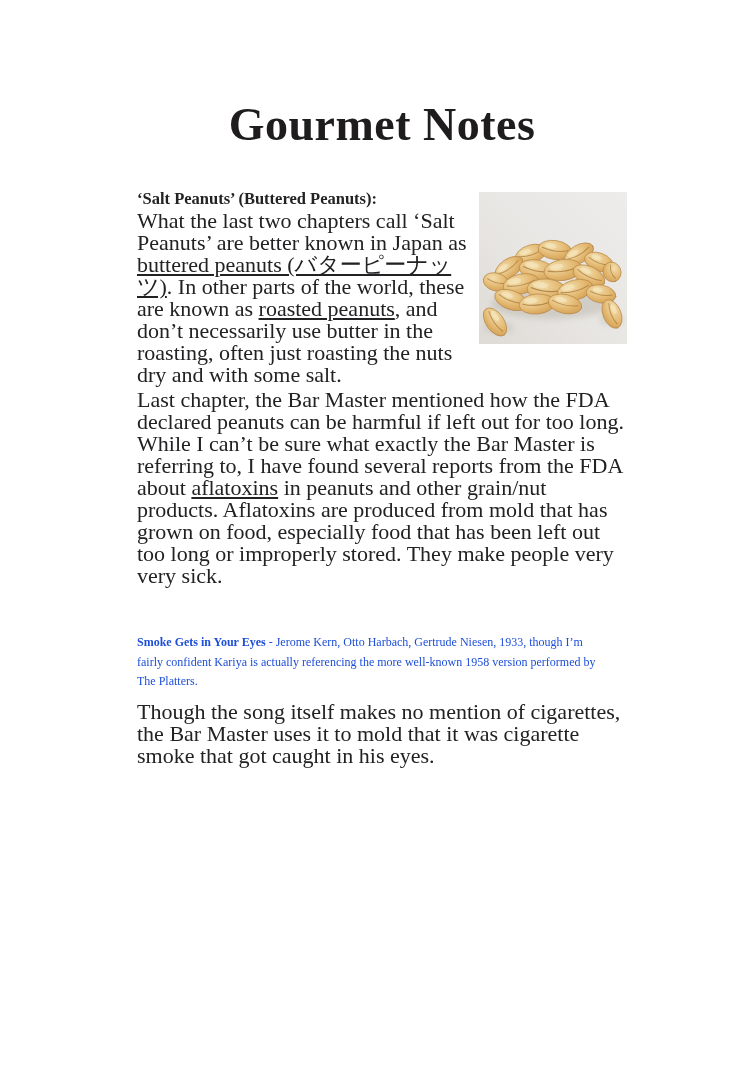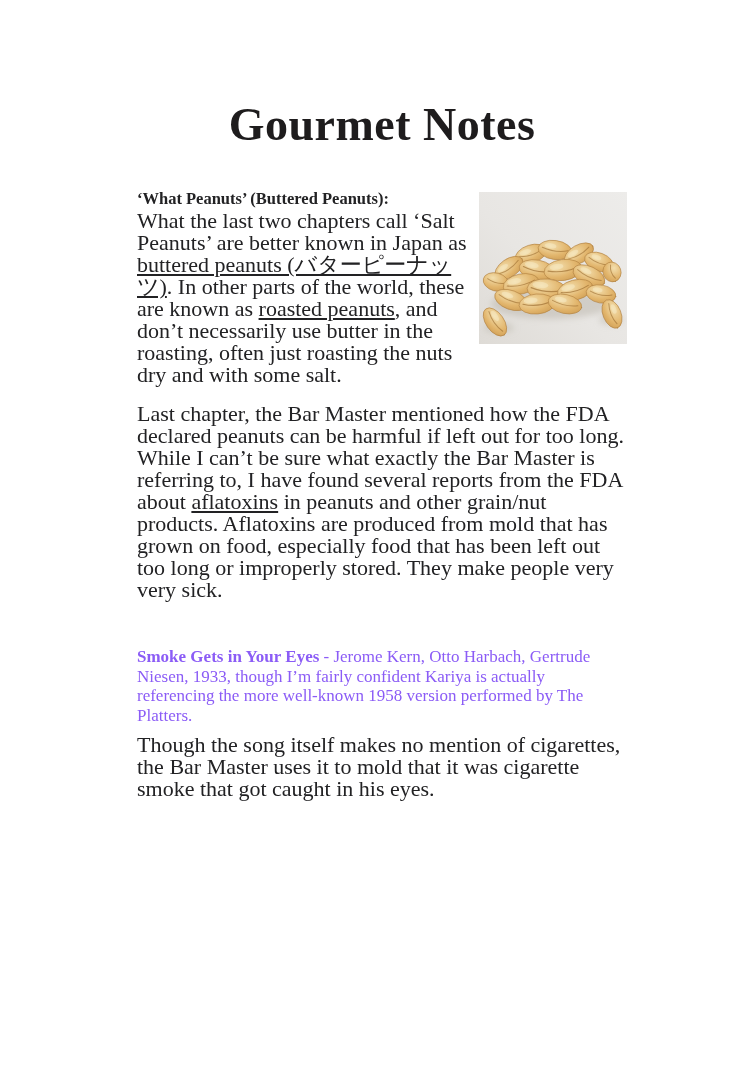--- a/index.html
+++ b/index.html
@@ -41,28 +41,28 @@
     font-weight: bold;
     font-size: 16.5px;
     line-height: 22px;
     margin: 0;
   }
   p { margin: 0; }
   .body-par {
     font-size: 22px;
     line-height: 22px;
   }
-  .par-aflatoxin { margin-top: 17px; }
+  .par-aflatoxin { margin-top: 3px; }
   .section-jazz { margin-top: 46px; }
   .song-note {
     margin-top: 28px;
     width: 472px;
-    font-size: 17px;
+    font-size: 12px;
     line-height: 19.5px;
-    color: #8b5cf6;
+    color: #1d4ed8;
   }
   .song-title-bold { font-weight: bold; }
   .par-closing { margin-top: 9px; }
   .doc-link {
     text-decoration: underline;
     text-underline-offset: 2px;
     color: inherit;
     cursor: pointer;
   }
   .photo-frame {
@@ -76,21 +76,21 @@
 </head>
 <body>
 
 <div class="page">
   <div class="content">
 
     <h1 class="doc-title">Gourmet Notes</h1>
 
     <div class="section-peanuts">
       <div class="text-col">
-        <p class="section-heading">‘What Peanuts’ (Buttered Peanuts):</p>
+        <p class="section-heading">‘Salt Peanuts’ (Buttered Peanuts):</p>
         <p class="body-par"><span>What the last two chapters call ‘Salt Peanuts’ are better known in Japan as </span><span class="doc-link">buttered peanuts (バターピーナッツ)</span><span>. In other parts of the world, these are known as </span><span class="doc-link">roasted peanuts</span><span>, and don’t necessarily use butter in the roasting, often just roasting the nuts dry and with some salt.</span></p>
       </div>
 
       <div class="photo-frame">
         <svg width="148" height="152" viewBox="0 0 148 152" xmlns="http://www.w3.org/2000/svg">
           <defs>
             <linearGradient id="bgg" x1="1" y1="0" x2="0" y2="1">
               <stop offset="0" stop-color="#edecea"></stop>
               <stop offset="0.55" stop-color="#e8e6e3"></stop>
               <stop offset="1" stop-color="#dedbd6"></stop>

